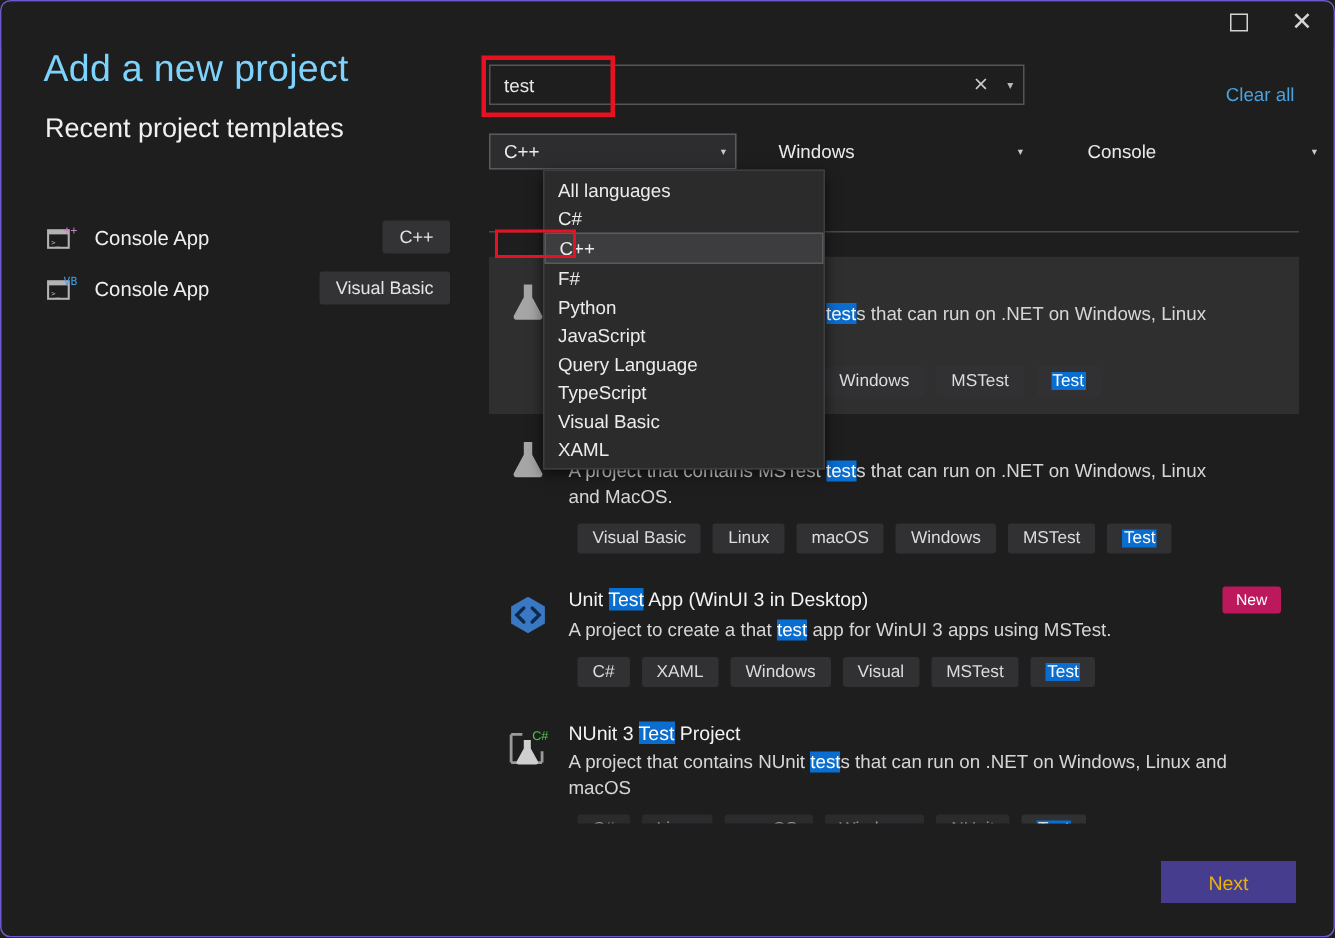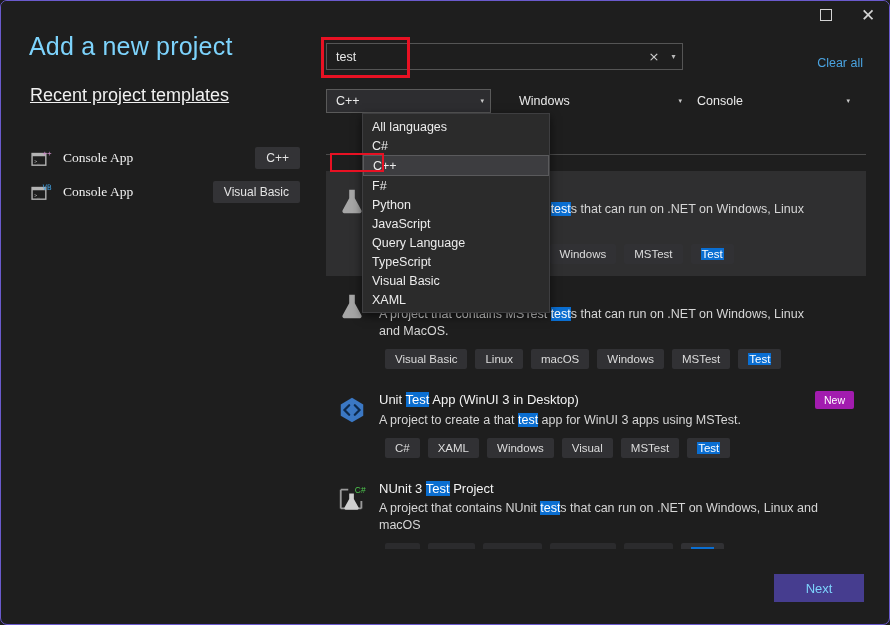--- a/index.html
+++ b/index.html
@@ -50,39 +50,38 @@
   .dialog-title {
     position: absolute;
     left: 28px; top: 31px;
     font-size: 25px;
     font-weight: 400;
     color: #7dd3fc;
     letter-spacing: 0.2px;
   }
   .recent-head {
     position: absolute;
-    left: 29px; top: 84px;
+    left: 29px; top: 74px;
     font-size: 18px;
     font-weight: 400;
     color: #f0f0f0;
-    text-decoration: underline;
   }
   .recent-list {
     position: absolute;
     left: 29px; top: 140px;
     width: 270px;
   }
   .recent-item {
     display: flex;
     align-items: center;
     height: 34px;
     cursor: default;
   }
   .recent-item .ricon { width: 22px; height: 20px; margin-right: 11px; flex: 0 0 auto; }
-  .recent-name { font-size: 13.5px; color: #f0f0f0; flex: 0 0 auto; font-family: Liberation Serif, serif; }
+  .recent-name { font-size: 13.5px; color: #f0f0f0; flex: 0 0 auto; }
   .lang-chip {
     margin-left: auto;
     background: #333336;
     color: #e4e4e4;
     font-size: 12px;
     padding: 4px 11px;
     border-radius: 2px;
     white-space: nowrap;
   }
 
@@ -142,21 +141,21 @@
     background: #252526;
     display: flex;
     align-items: center;
     padding: 0 6px 0 9px;
     cursor: default;
   }
   .filter .flabel { font-size: 12.5px; color: #eaeaea; }
   .filter .farrow { margin-left: auto; font-size: 7px; color: #c9c9c9; }
   #filter-lang { left: 325px; width: 165px; background: #2d2d30; }
   #filter-platform { left: 508px; width: 180px; border-color: transparent; background: transparent; }
-  #filter-type { left: 686px; width: 170px; border-color: transparent; background: transparent; }
+  #filter-type { left: 714px; width: 170px; border-color: transparent; background: transparent; }
 
   
   .dropdown {
     position: absolute;
     left: 325px; top: 112px;
     width: 188px;
     background: #2b2b2b;
     border: 1px solid #3e3e40;
     padding: 3px 0;
     z-index: 30;
@@ -214,21 +213,21 @@
   .tmpl-titleline {
     display: flex; align-items: flex-start; gap: 48px;
   }
   .tmpl-title {
     font-size: 13px;
     color: #f2f2f2;
     line-height: 17px;
     flex: 1;
   }
   .new-badge {
-    background: #a21caf;
+    background: #be185d;
     color: #ffffff;
     font-size: 10.5px;
     padding: 3px 9px;
     border-radius: 2px;
     margin-left: 8px;
     flex: 0 0 auto;
   }
   .tmpl-desc {
     font-size: 12.5px;
     color: #d6d6d6;
@@ -254,21 +253,21 @@
   .tag.dim { background: #2b2b2d; color: #9b9b9b; }
   .hl { background: #0a6ed1; color: #ffffff; }
   .tag .hl { padding: 0 1px; }
 
   
   .next-btn {
     position: absolute;
     right: 25px; bottom: 22px;
     width: 90px; height: 28px;
     background: #463d8f;
-    color: #7dd3fc;
+    color: #eab308;
     border: none;
     font-family: "Liberation Sans", sans-serif;
     font-size: 13px;
     cursor: default;
   }
 
   svg { display: block; }
 </style>
 </head>
 <body>

